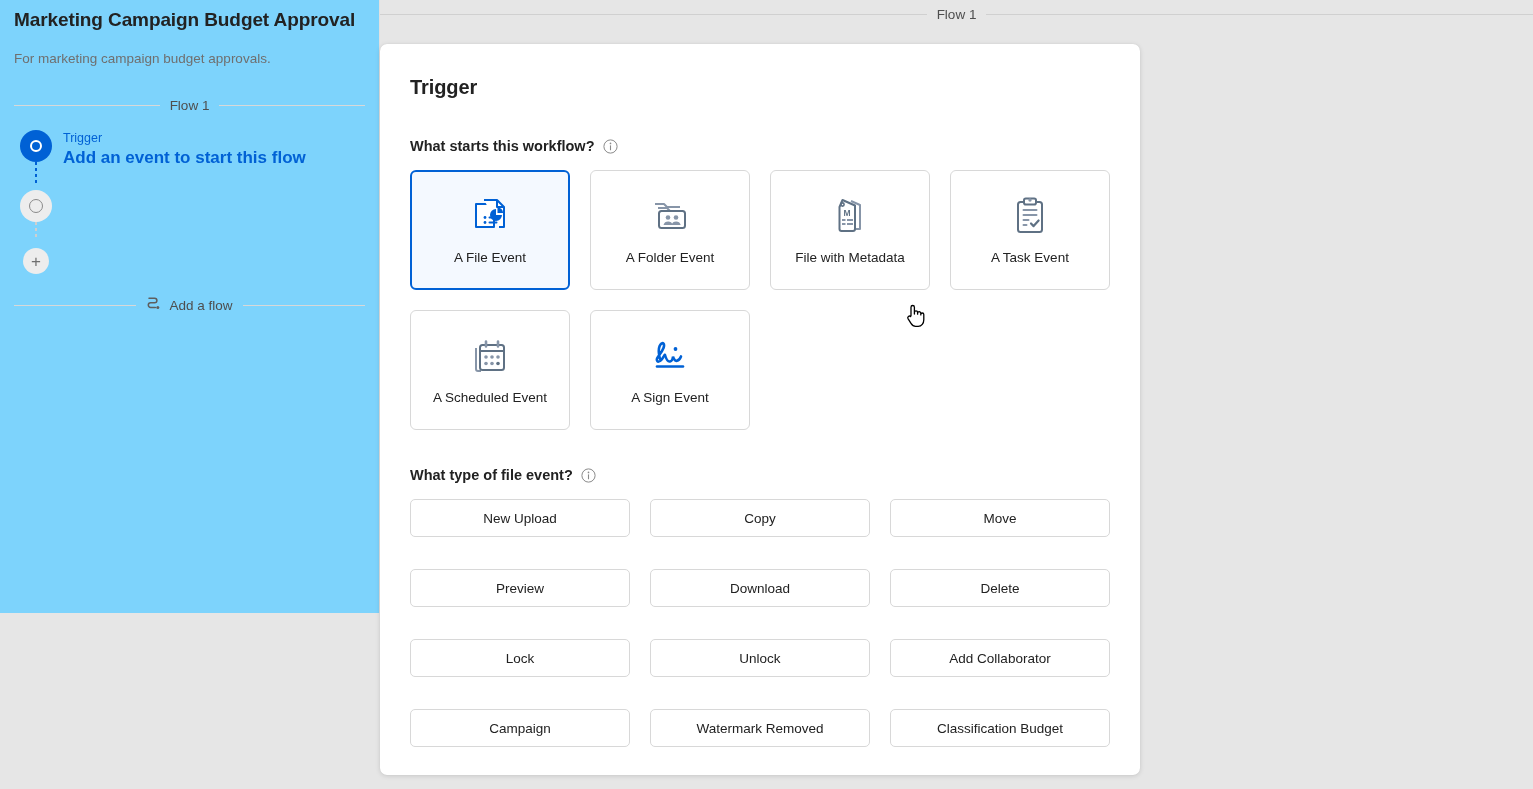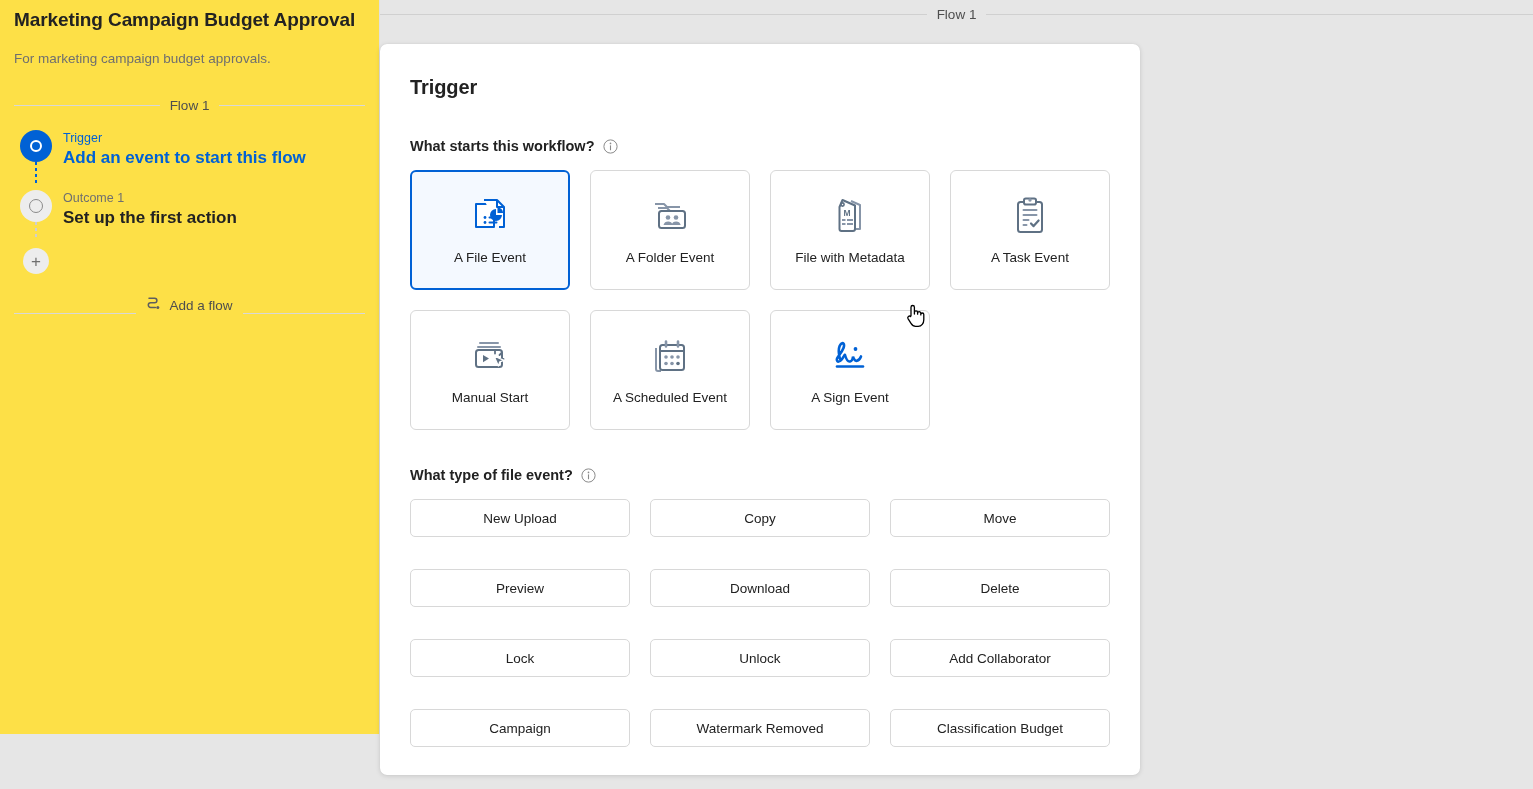--- a/index.html
+++ b/index.html
@@ -11,22 +11,22 @@
   }
   .app {
     position: relative;
     width: 1533px; height: 789px;
     display: flex;
   }
 
   
   .sidebar {
     width: 380px;
-    height: 734px;
-    background: #fde047;
+    height: 613px;
+    background: #7dd3fc;
     border-right: 1px solid #e0e0e0;
     padding: 0 14px;
     flex: 0 0 380px;
     position: relative;
   }
   .wf-title {
     font-size: 19px;
     font-weight: bold;
     color: #222222;
     letter-spacing: -0.1px;
@@ -118,21 +118,21 @@
     font-size: 17px;
     font-weight: bold;
     line-height: 20px;
     margin-top: 2px;
     color: #222222;
   }
   .node-title.blue { color: #0061d5; }
 
   .add-flow-row {
     display: flex;
-    align-items: flex-end;
+    align-items: center;
     gap: 10px;
     margin-top: 22px;
   }
   .add-flow-row .line { flex: 1; height: 1px; background: #d8d8d8; }
   .add-flow-btn {
     display: flex; align-items: center; gap: 7px;
     white-space: nowrap;
     cursor: pointer;
   }
   .add-flow-btn .label { font-size: 13.5px; color: #4e4e4e; }
@@ -288,24 +288,20 @@
         <div class="node-col">
           <div class="node-circle idle">
             <div class="inner"></div>
           </div>
           <div class="connector gray" style="top:32px;height:26px;">
             <i></i>
             <i></i>
             <i></i>
           </div>
         </div>
-        <div class="node-text">
-          <div class="node-kicker">Outcome 1</div>
-          <div class="node-title">Set up the first action</div>
-        </div>
       </div>
 
       <div class="node-row" style="margin-top:8px;min-height:26px;">
         <div class="node-col">
           <div class="node-circle plus">
             <span class="plus-glyph">+</span>
           </div>
         </div>
       </div>
 
@@ -408,33 +404,20 @@
             <rect x="8.5" y="12" width="15" height="2" rx="1" fill="#8795a8"></rect>
             <rect x="8.5" y="17" width="15" height="2" rx="1" fill="#8795a8"></rect>
             <rect x="8.5" y="22" width="7" height="2" rx="1" fill="#8795a8"></rect>
             <rect x="8.5" y="27" width="5" height="2" rx="1" fill="#8795a8"></rect>
             <path d="M17 26.5 l2.6 2.6 l5 -5.6" fill="none" stroke="#5f7184" stroke-width="2.2" stroke-linecap="round" stroke-linejoin="round"></path>
           </svg>
         </div>
         <div class="card-label">A Task Event</div>
       </div>
 
-      <div class="event-card">
-        <div class="icon-wrap">
-          <svg width="38" height="34" viewBox="0 0 38 34">
-            <path d="M9 4 h18" fill="none" stroke="#8795a8" stroke-width="2" stroke-linecap="round"></path>
-            <path d="M7 8 h22" fill="none" stroke="#8795a8" stroke-width="2" stroke-linecap="round"></path>
-            <rect x="5" y="11" width="26" height="17" rx="2.5" fill="#fff" stroke="#5f7184" stroke-width="2"></rect>
-            <path d="M12 16 l6 3.6 l-6 3.6 z" fill="#5f7184"></path>
-            <path d="M24 14.5 v-3 M28.5 16 l2 -2 M29.5 20 h3" stroke="#5f7184" stroke-width="1.8" stroke-linecap="round"></path>
-            <path d="M23 17 l10 4.4 l-4.2 1.4 l-1.4 4.2 z" fill="#5f7184" stroke="#fff" stroke-width="1.3" stroke-linejoin="round"></path>
-          </svg>
-        </div>
-        <div class="card-label">Manual Start</div>
-      </div>
 
 
       <div class="event-card">
         <div class="icon-wrap">
           <svg width="36" height="36" viewBox="0 0 36 36">
             <path d="M4 10 v21 a2 2 0 0 0 2 2 h3" fill="none" stroke="#8795a8" stroke-width="2"></path>
             <rect x="8" y="7" width="24" height="25" rx="2.5" fill="#fff" stroke="#5f7184" stroke-width="2"></rect>
             <path d="M8 13 h24" stroke="#5f7184" stroke-width="2"></path>
             <path d="M14 3.5 v5 M26 3.5 v5" stroke="#8795a8" stroke-width="2.6" stroke-linecap="round"></path>
             <circle cx="14" cy="19" r="1.8" fill="#8795a8"></circle>

